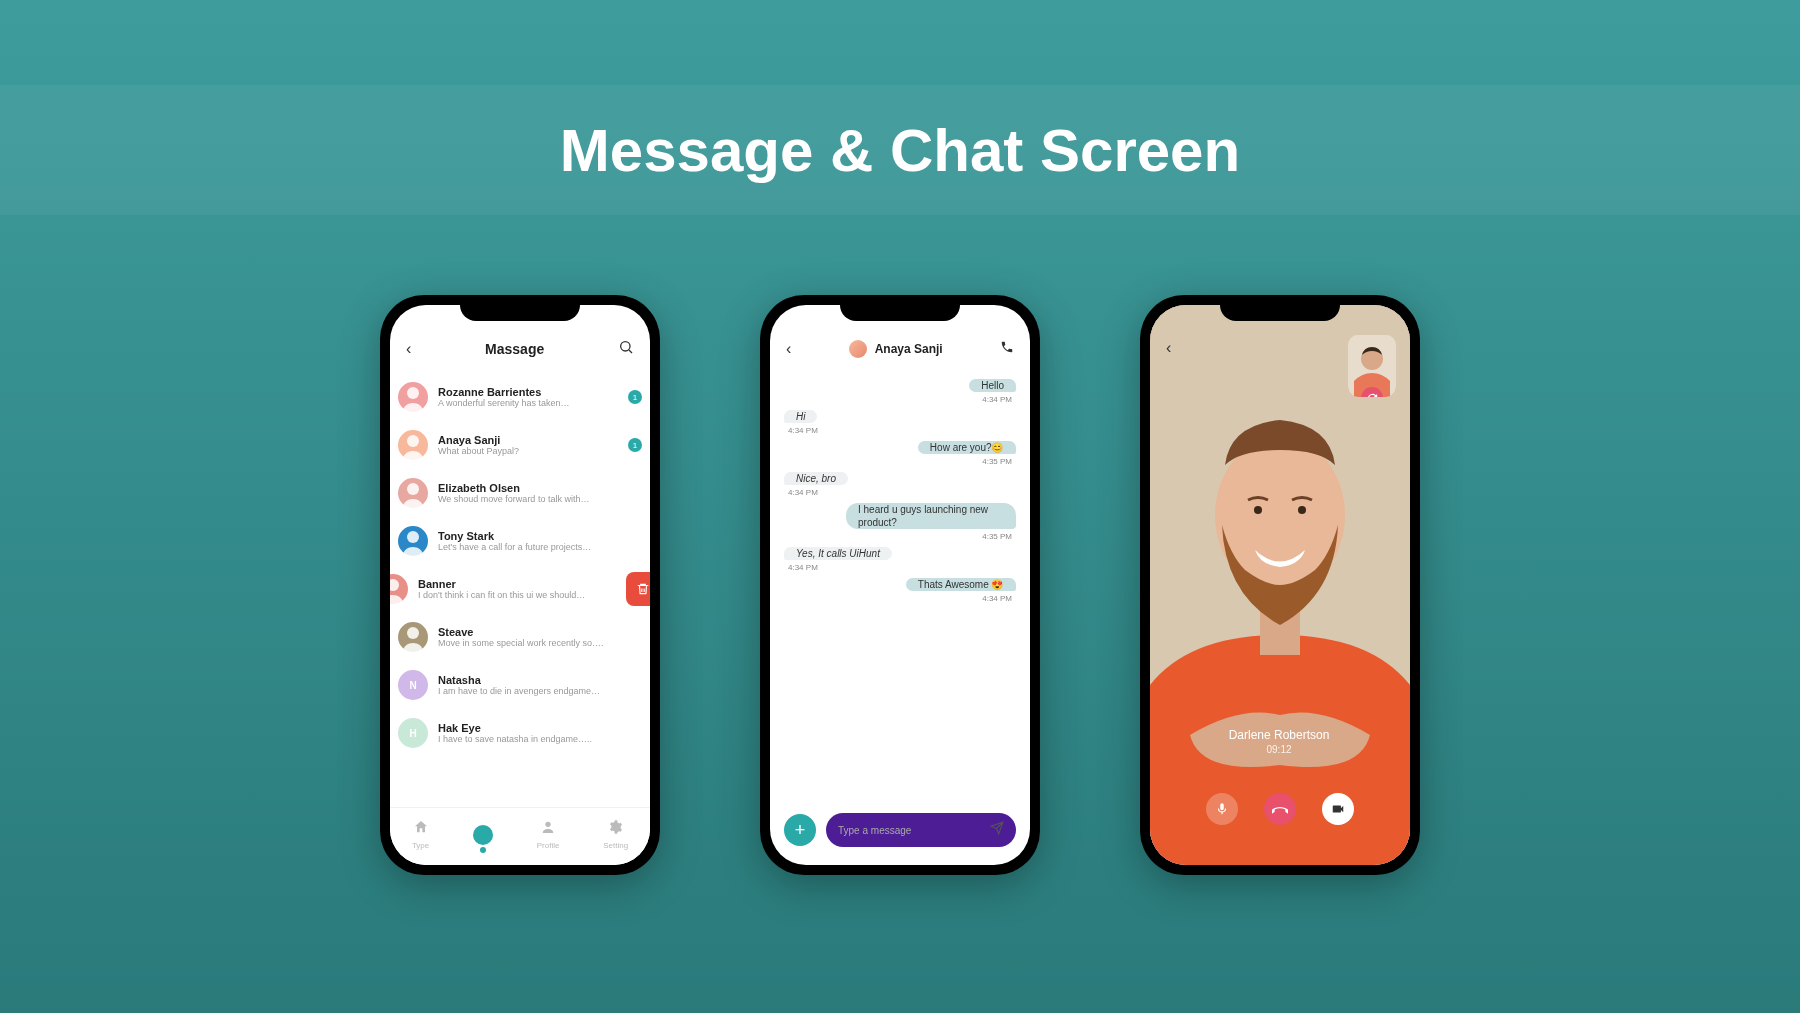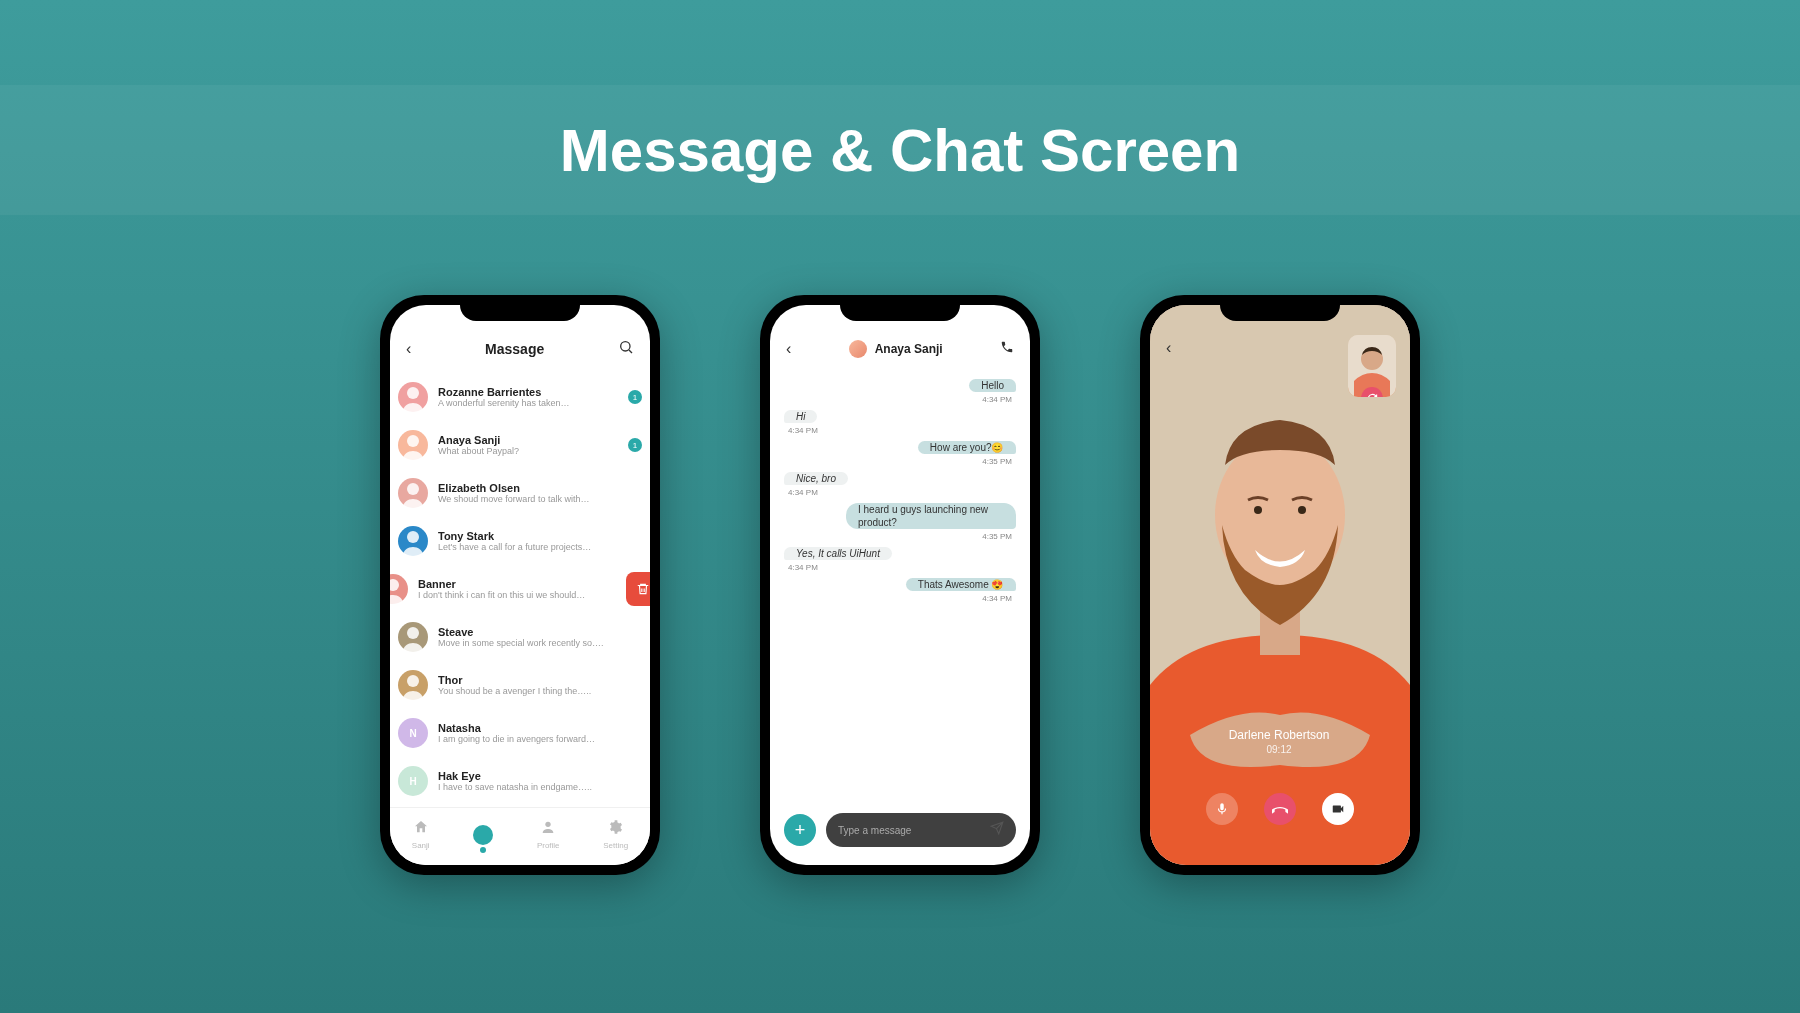--- a/index.html
+++ b/index.html
@@ -175,21 +175,21 @@
 }
 .compose-add {
   width: 32px; height: 32px; border-radius: 50%;
   background: #2aa9a9;
   display: flex; align-items: center; justify-content: center;
   color: #fff; font-size: 18px;
 }
 .compose-field {
   flex: 1;
   height: 34px;
-  background: #404040;
+  background: #4c1d95;
   border-radius: 17px;
   display: flex; align-items: center;
   padding: 0 12px;
   justify-content: space-between;
 }
 .compose-placeholder { font-size: 10px; color: #aaa; }
 .send-icon svg { width: 14px; height: 14px; }
 
 .s3-screen {
   background: linear-gradient(180deg, #c4a589 0%, #a8775c 15%, #d4582e 60%, #b84520 100%);
@@ -341,54 +341,42 @@
                 <circle cx="15" cy="11" r="6" fill="rgba(255,255,255,0.85)"></circle>
                 <path d="M5 30c0-6 5-9 10-9s10 3 10 9" fill="rgba(255,255,255,0.85)"></path>
               </svg>
             </div>
             <div class="conv-text">
               <div class="conv-name">Steave</div>
               <div class="conv-preview">Move in some special work recently so….</div>
             </div>
           </div>
           <div class="conv-item">
-            <div class="avatar" style="background:#c8a068">
-              <svg viewBox="0 0 30 30">
-                <circle cx="15" cy="11" r="6" fill="rgba(255,255,255,0.85)"></circle>
-                <path d="M5 30c0-6 5-9 10-9s10 3 10 9" fill="rgba(255,255,255,0.85)"></path>
-              </svg>
-            </div>
-            <div class="conv-text">
-              <div class="conv-name">Thor</div>
-              <div class="conv-preview">You shoud be a avenger I thing the…..</div>
-            </div>
-          </div>
-          <div class="conv-item">
             <div class="avatar" style="background:#d0b8e8">N</div>
             <div class="conv-text">
               <div class="conv-name">Natasha</div>
-              <div class="conv-preview">I am going to die in avengers forward…</div>
+              <div class="conv-preview">I am have to die in avengers endgame…</div>
             </div>
           </div>
           <div class="conv-item">
             <div class="avatar" style="background:#c8e8d8">H</div>
             <div class="conv-text">
               <div class="conv-name">Hak Eye</div>
               <div class="conv-preview">I have to save natasha in endgame…..</div>
             </div>
           </div>
         </div>
       <div class="s1-bottombar">
         <div class="bb-item">
           <div class="bb-icon">
             <svg width="16" height="16" viewBox="0 0 24 24" fill="#bbb">
                 <path d="M12 3l9 8h-3v9h-4v-6h-4v6H6v-9H3z"></path>
               </svg>
           </div>
-          <div class="bb-label">Sanji</div>
+          <div class="bb-label">Type</div>
         </div>
         <div class="bb-item active">
           <div class="bb-chat-bubble"></div>
           <div class="bb-dot"></div>
         </div>
         <div class="bb-item">
           <div class="bb-icon">
             <svg width="16" height="16" viewBox="0 0 24 24" fill="#bbb">
                 <circle cx="12" cy="8" r="4"></circle>
                 <path d="M4 21c0-4 4-6 8-6s8 2 8 6"></path>

